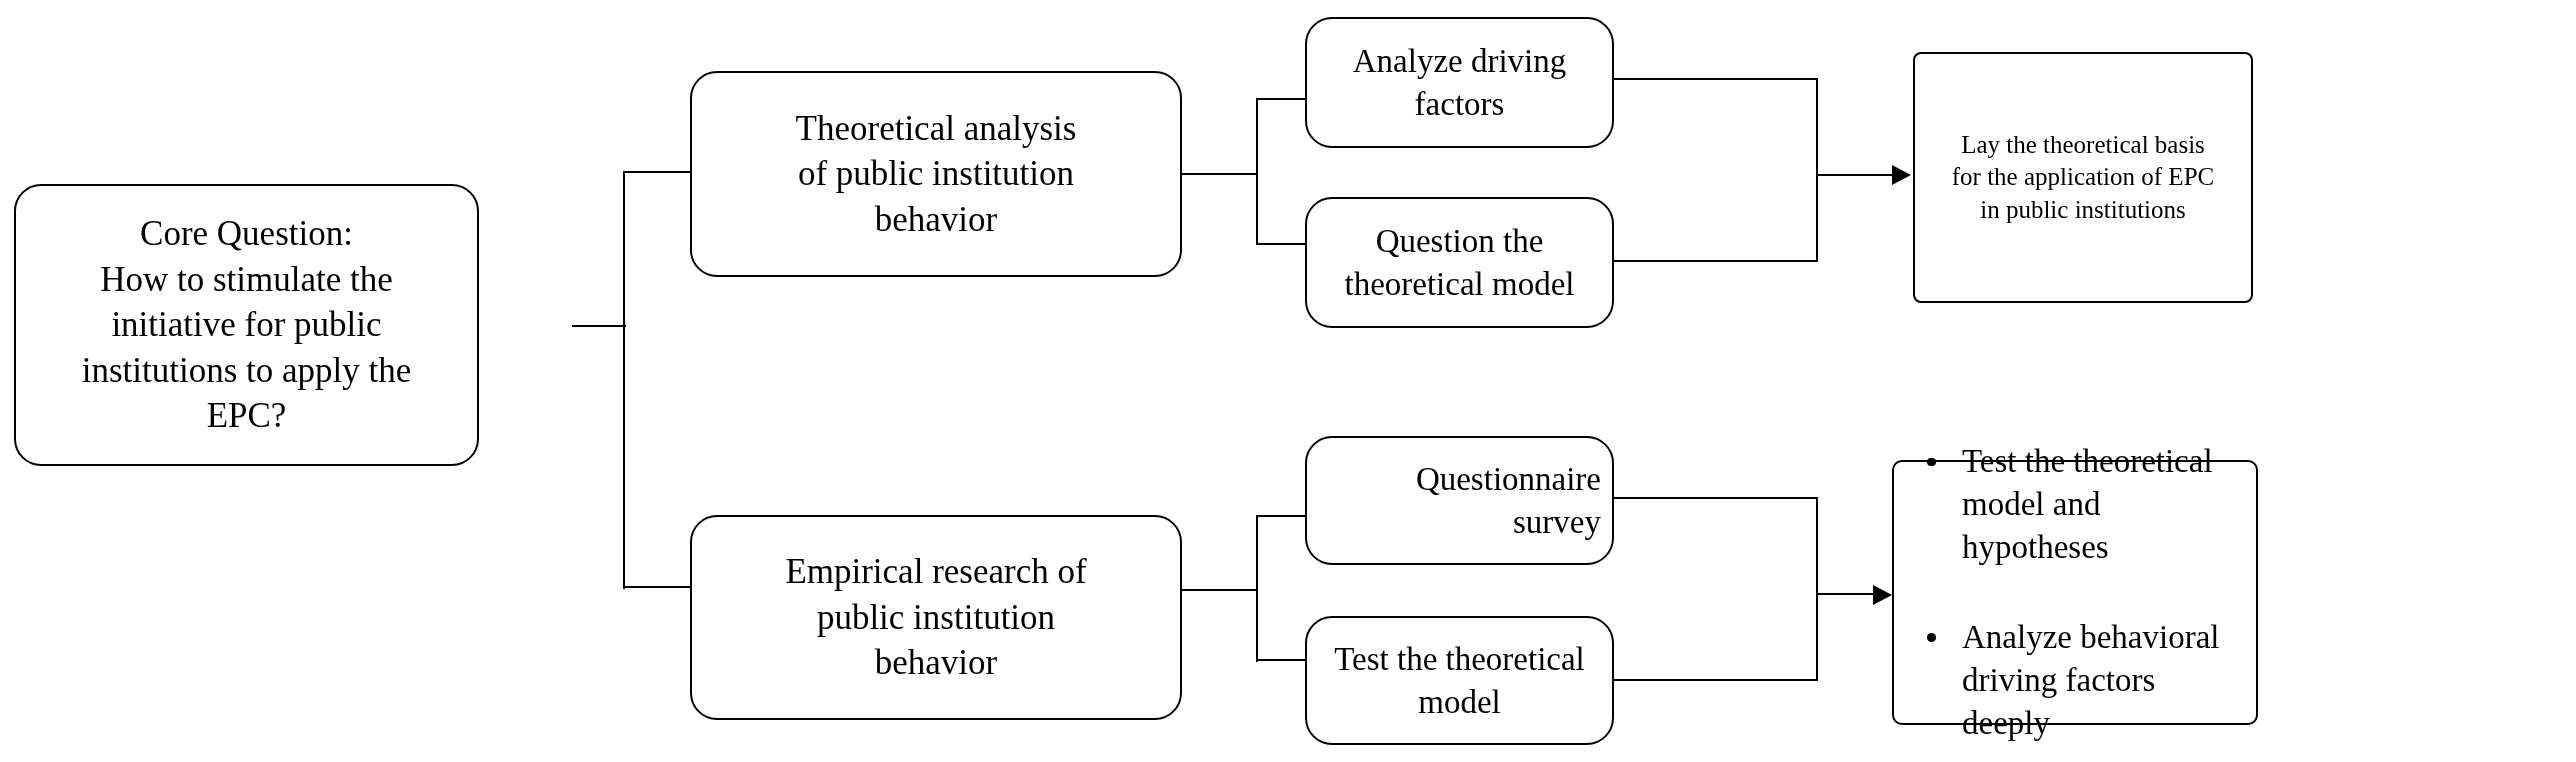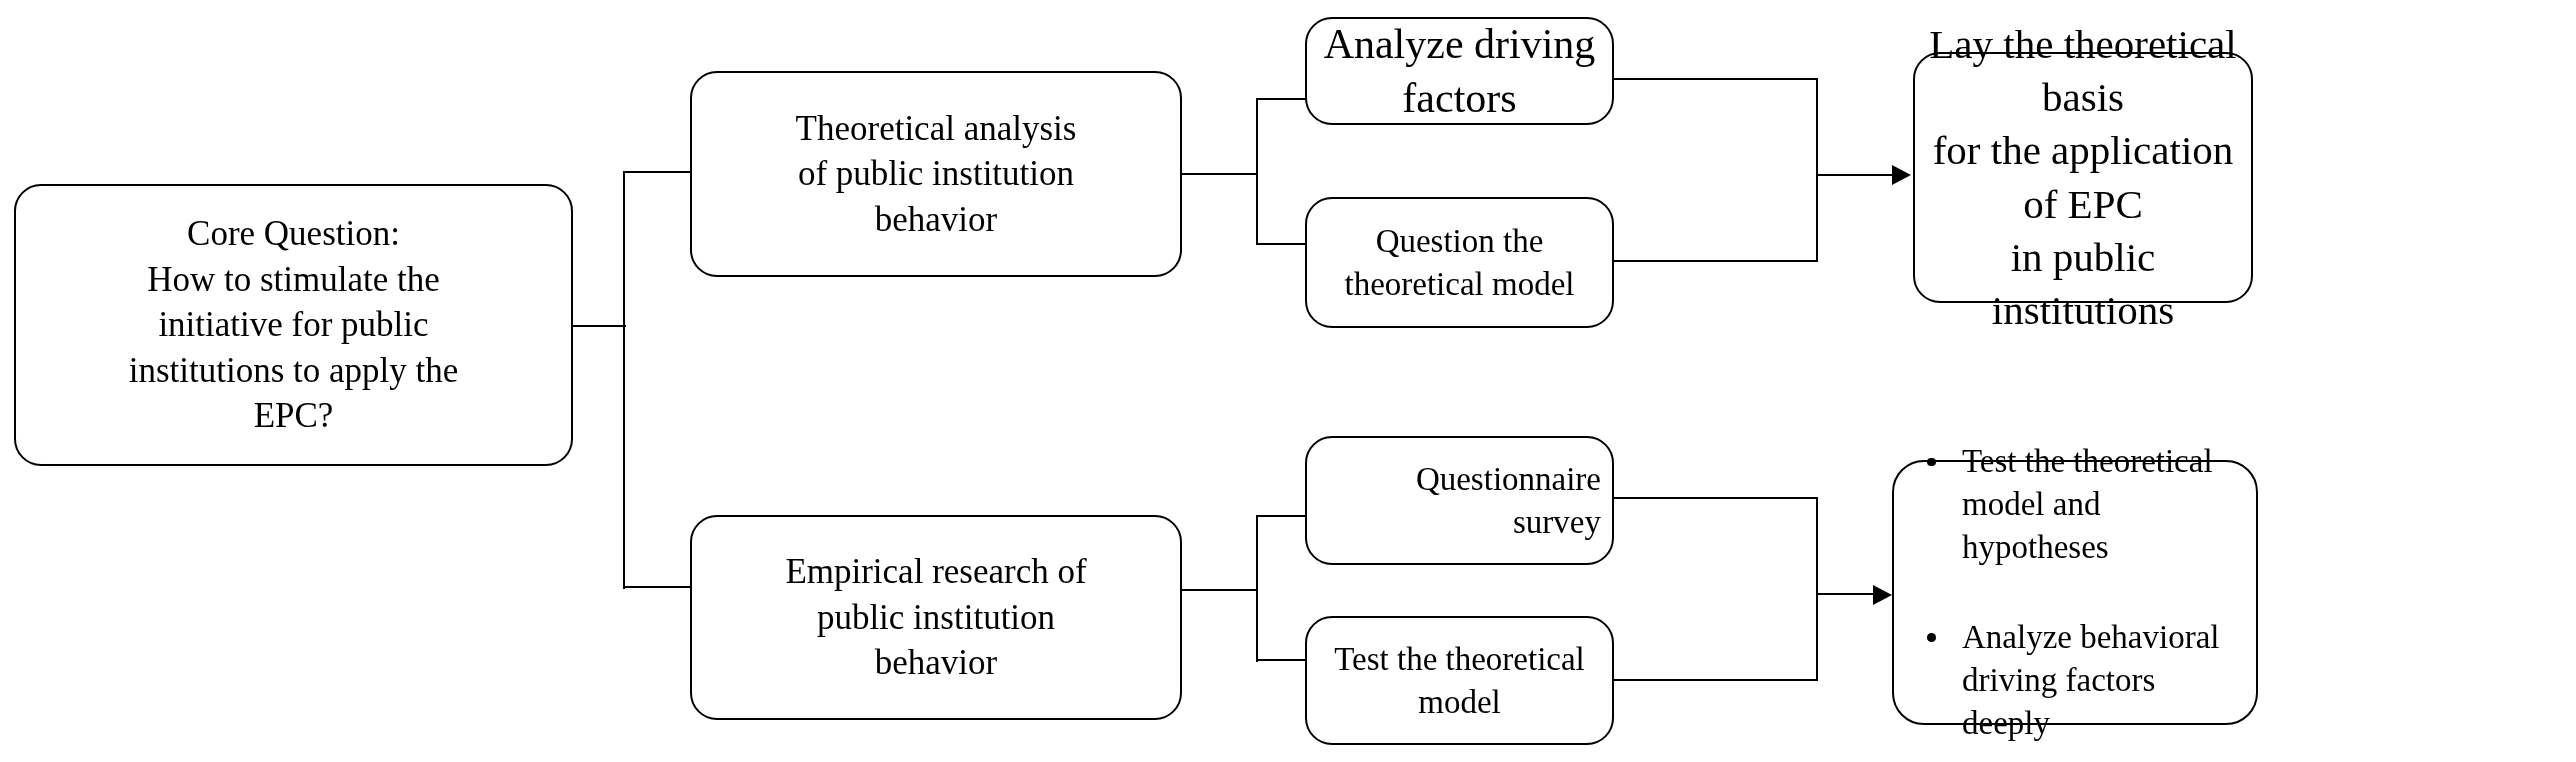--- a/index.html
+++ b/index.html
@@ -30,31 +30,31 @@
     z-index: 2;
   }
   .node .node-text {
     display: block;
     width: 100%;
     padding: 0 11px;
     white-space: pre-line;
   }
 
   
-  #node-core      { left: 14px;   top: 184px; width: 559px;  height: 282px; font-size: 35px; }
+  #node-core      { left: 14px;   top: 184px; width: 465px;  height: 282px; font-size: 35px; }
   #node-theory    { left: 690px;  top: 71px;  width: 492px;  height: 206px; font-size: 35px; align-items: center; }
   #node-empirical { left: 690px;  top: 487px; width: 492px;  height: 205px; font-size: 35px; margin-top: 28px; }
-  #node-analyze   { left: 1305px; top: 17.3px;  width: 309px;  height: 108px; font-size: 42px; }
+  #node-analyze   { left: 1305px; top: 17.3px;  width: 309px;  height: 131px; font-size: 33px; }
   #node-construct { left: 1305px; top: 197px; width: 309px;  height: 131px; font-size: 33px; }
   #node-quest     { left: 1305px; top: 436px; width: 309px;  height: 129px; font-size: 33px; text-align: right; }
   #node-testmodel { left: 1305px; top: 616px; width: 309px;  height: 129px; font-size: 33px; }
-  #node-lay       { left: 1913px; top: 52px;  width: 340px;  height: 251px; font-size: 41px; }
+  #node-lay       { left: 1913px; top: 52px;  width: 340px;  height: 251px; font-size: 25px; border-radius: 8px; }
 
   #node-outcomes  { left: 1892px; top: 460px; width: 366px;  height: 265px; font-size: 33px;
-                    border-radius: 32px; align-items: center; justify-content: flex-start; }
+                    border-radius: 10px; align-items: center; justify-content: flex-start; }
   .bullet-list {
     list-style: none;
     margin: 0;
     padding: 0 15.8px 0 27px;
     width: 100%;
     text-align: left;
   }
   .bullet-list li {
     position: relative;
     padding-left: 41px;

